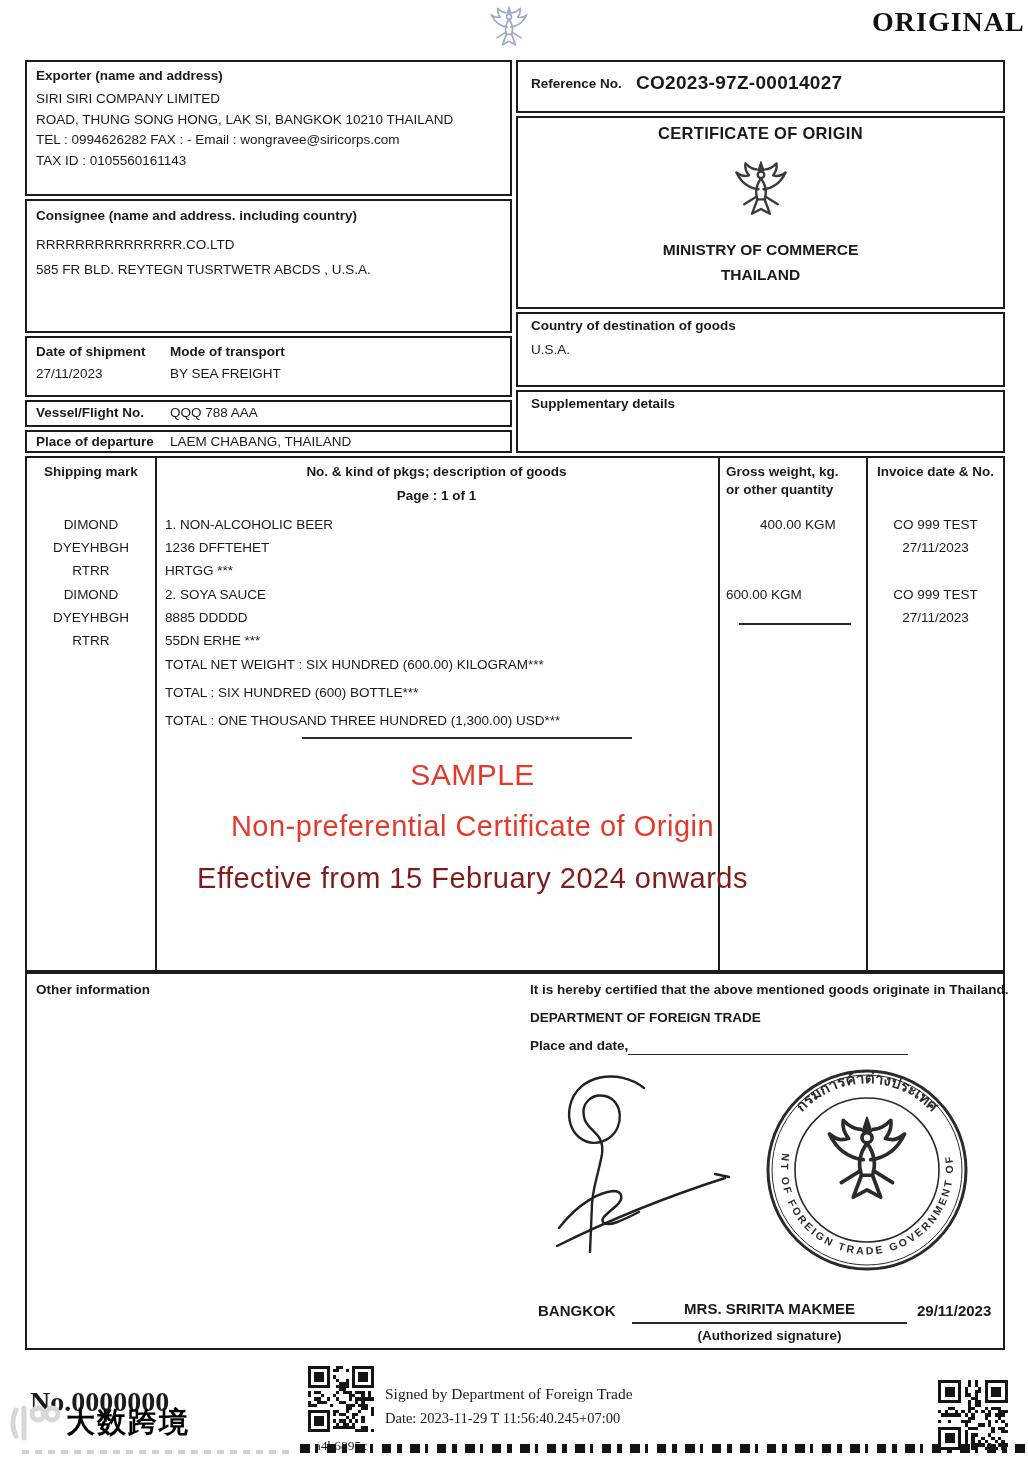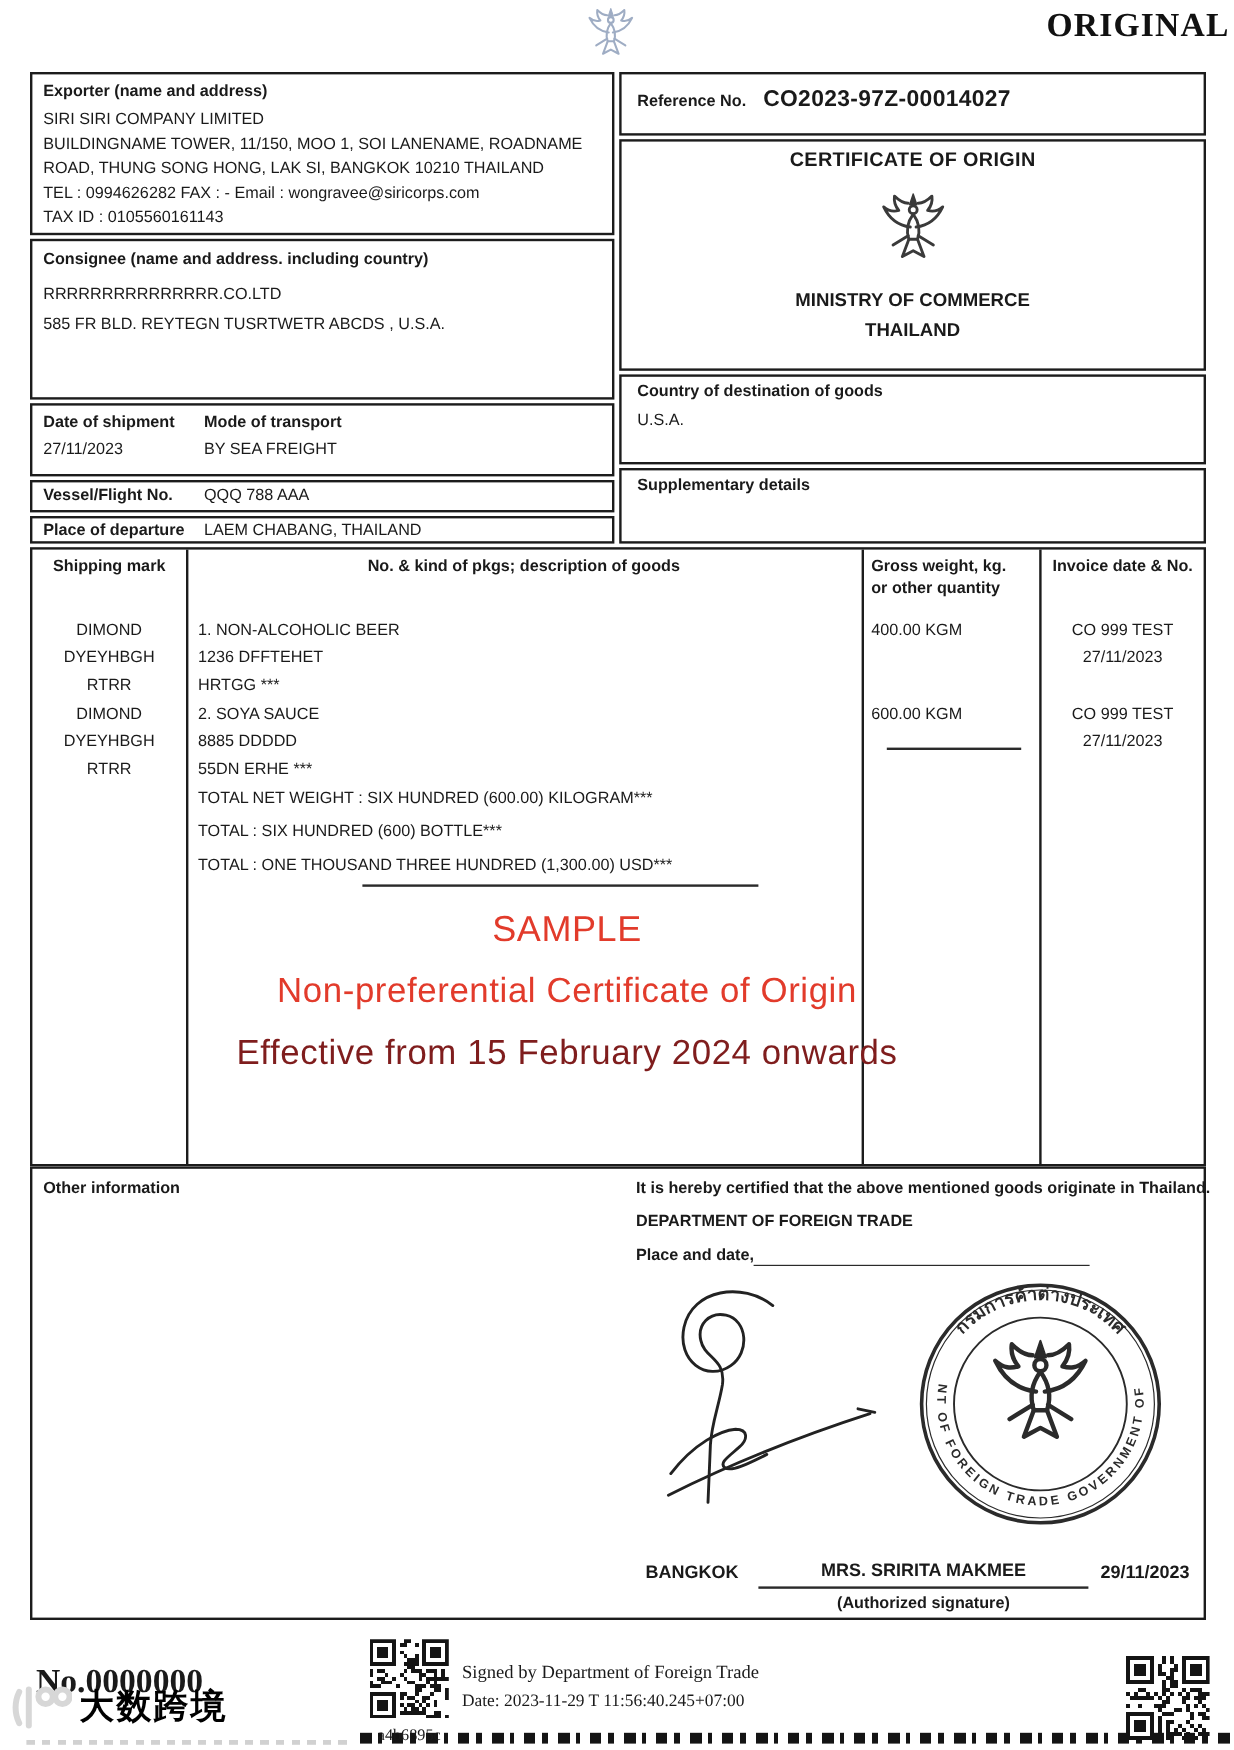--- a/index.html
+++ b/index.html
@@ -47,21 +47,20 @@
         <use href="#garuda"></use>
       </svg>
   </span>
   <span class="abs serif nw" style="left:872px;top:6px;font-size:28px;font-weight:bold;color:#111;letter-spacing:1px;">ORIGINAL</span>
 
   <div class="box" style="left:25px;top:60px;width:487px;height:136px;">
     <div style="padding:6px 0 0 9px;">
       <div class="lbl">Exporter (name and address)</div>
       <div class="val nw" style="margin-top:6px;line-height:20.5px;">
         <div>SIRI SIRI COMPANY LIMITED</div>
-        <div>BUILDINGNAME TOWER, 11/150, MOO 1, SOI LANENAME, ROADNAME</div>
         <div>ROAD, THUNG SONG HONG, LAK SI, BANGKOK 10210 THAILAND</div>
         <div>TEL : 0994626282   FAX : -   Email : wongravee@siricorps.com</div>
         <div>TAX ID : 0105560161143</div>
       </div>
     </div>
   </div>
 
   <div class="box" style="left:25px;top:199px;width:487px;height:134px;">
     <div style="padding:7px 0 0 9px;">
       <div class="lbl">Consignee (name and address. including country)</div>
@@ -114,31 +113,32 @@
     <span class="abs lbl" style="left:13px;top:4px;">Supplementary details</span>
   </div>
 
   <div class="box" style="left:25px;top:456px;width:980px;height:516px;">
     <div class="vline" style="left:128px;"></div>
     <div class="vline" style="left:691px;"></div>
     <div class="vline" style="left:839px;"></div>
 
     <span class="abs lbl c" style="left:0;top:6px;width:128px;">Shipping mark</span>
     <span class="abs lbl c nw" style="left:128px;top:6px;width:563px;">No. &amp; kind of pkgs; description of goods</span>
+    <span class="abs lbl c" style="left:128px;top:30px;width:563px;">Page : 1 of 1</span>
     <span class="abs lbl" style="left:699px;top:6px;">Gross weight, kg.</span>
     <span class="abs lbl" style="left:699px;top:24px;">or other quantity</span>
     <span class="abs lbl c nw" style="left:839px;top:6px;width:139px;">Invoice date &amp; No.</span>
 
     <span class="abs val c" style="left:0;top:59px;width:128px;">DIMOND</span>
     <span class="abs val c" style="left:0;top:82px;width:128px;">DYEYHBGH</span>
     <span class="abs val c" style="left:0;top:105px;width:128px;">RTRR</span>
     <span class="abs val nw" style="left:138px;top:59px;">1. NON-ALCOHOLIC BEER</span>
     <span class="abs val nw" style="left:138px;top:82px;">1236 DFFTEHET</span>
     <span class="abs val nw" style="left:138px;top:105px;">HRTGG ***</span>
-    <span class="abs val" style="left:699px;top:59px;">400.00 KGM</span>
+    <span class="abs val" style="left:733px;top:59px;">400.00 KGM</span>
     <span class="abs val c" style="left:839px;top:59px;width:139px;">CO 999 TEST</span>
     <span class="abs val c" style="left:839px;top:82px;width:139px;">27/11/2023</span>
 
     <span class="abs val c" style="left:0;top:129px;width:128px;">DIMOND</span>
     <span class="abs val c" style="left:0;top:152px;width:128px;">DYEYHBGH</span>
     <span class="abs val c" style="left:0;top:175px;width:128px;">RTRR</span>
     <span class="abs val nw" style="left:138px;top:129px;">2. SOYA SAUCE</span>
     <span class="abs val nw" style="left:138px;top:152px;">8885 DDDDD</span>
     <span class="abs val nw" style="left:138px;top:175px;">55DN ERHE ***</span>
     <span class="abs val" style="left:699px;top:129px;">600.00 KGM</span>

